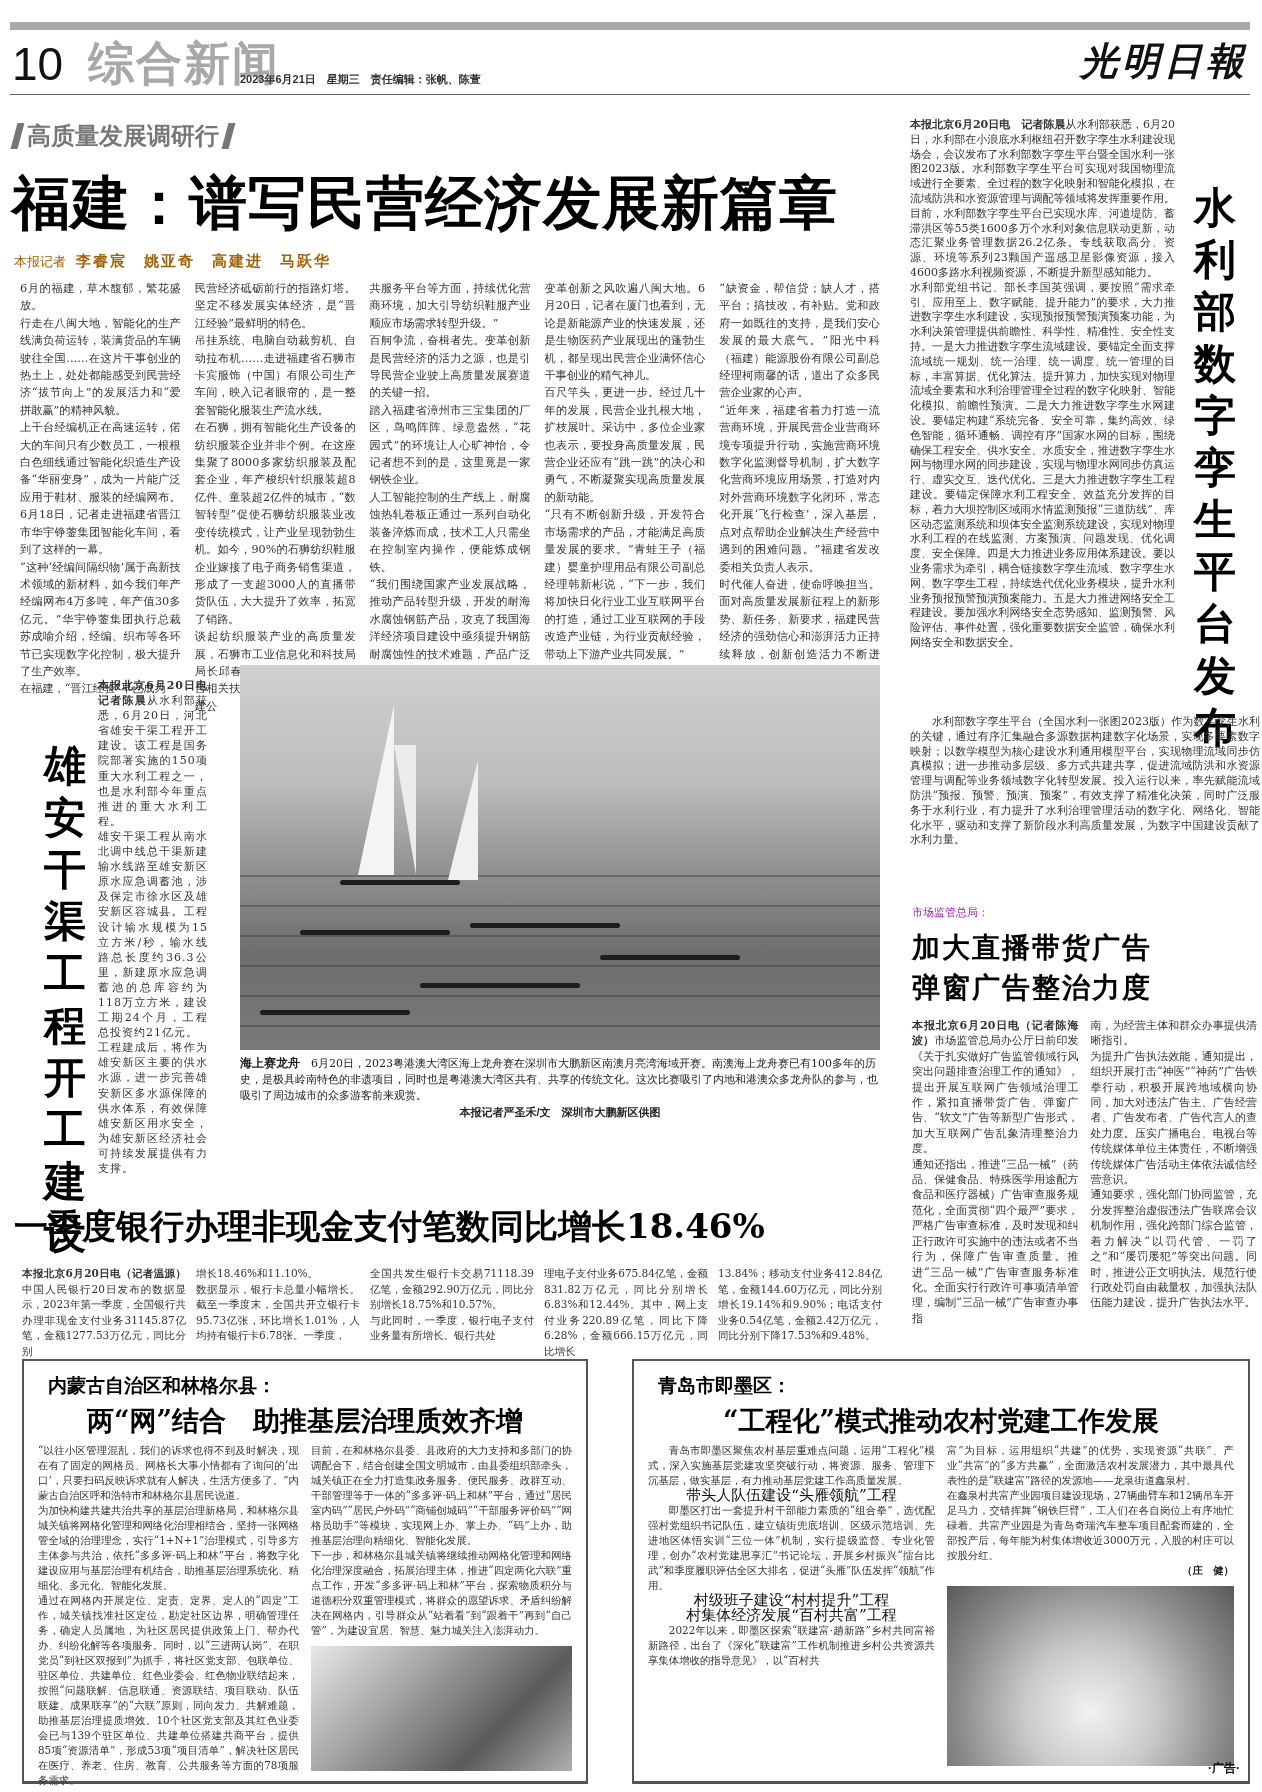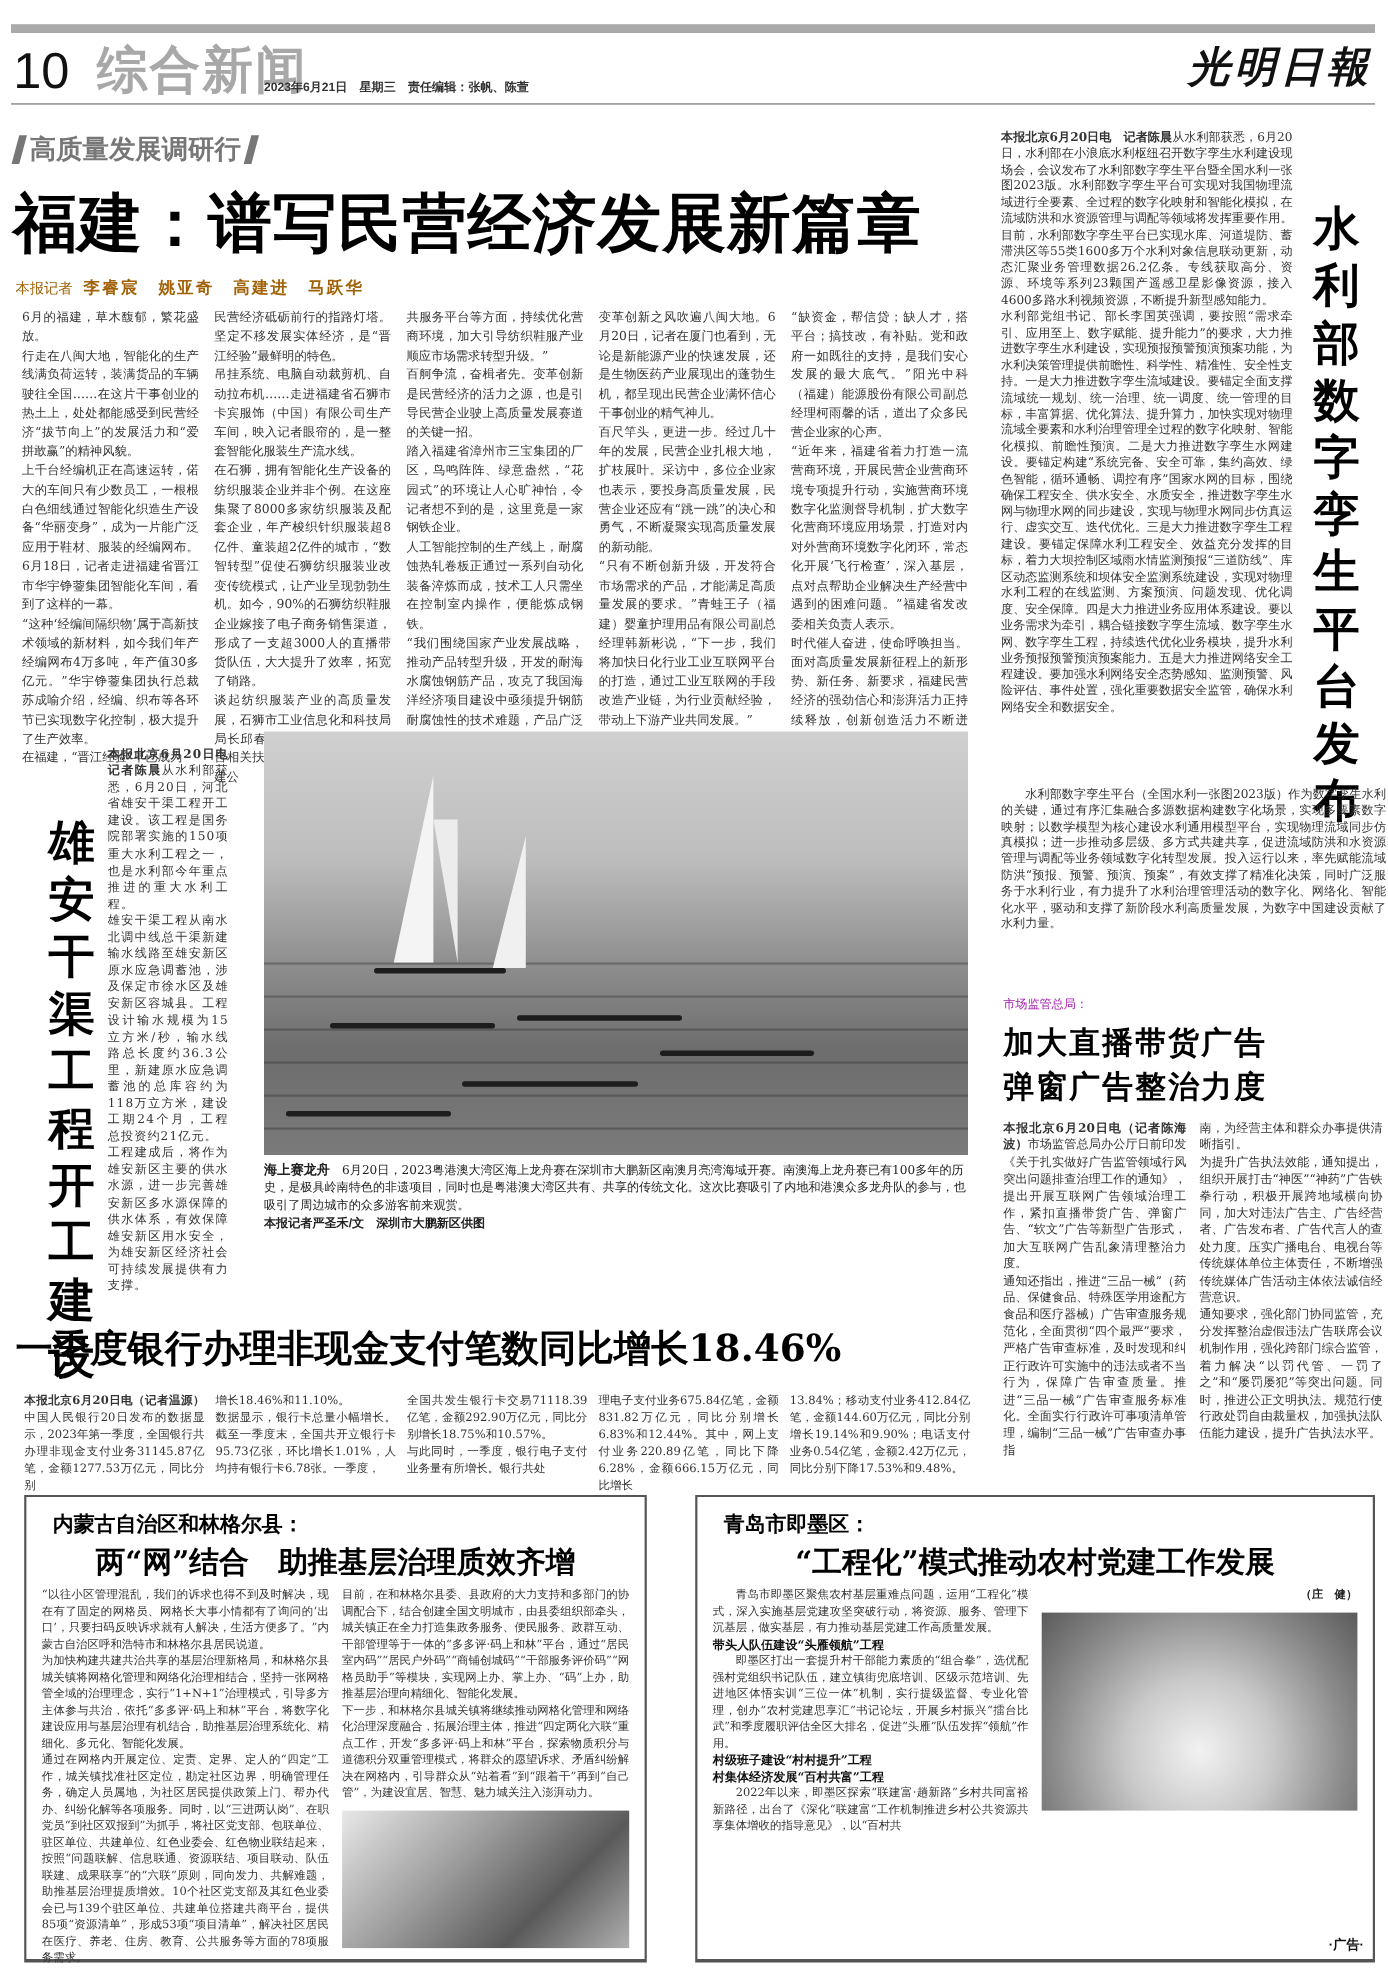--- a/index.html
+++ b/index.html
@@ -26,33 +26,33 @@
 .vtitle{font-size:42px;font-weight:900;line-height:52px;color:#000;width:50px;text-align:center}
 .sl-title{left:1190px;top:182px}
 .xa-title{left:40px;top:740px}
 .xa-body{left:98px;top:678px;width:110px;font-size:11px;line-height:15.1px;text-align:justify;letter-spacing:1px}
 .photo1{left:240px;top:665px;width:640px;height:385px;background:linear-gradient(180deg,#d0d0d0 0%,#bdbdbd 30%,#8e8e8e 55%,#6d6d6d 75%,#7a7a7a 100%);overflow:hidden}
 .photo1 .sail{position:absolute;width:0;height:0;border-style:solid}
 .photo1 .wave{position:absolute;left:0;width:100%;height:2px;background:rgba(40,40,40,.35)}
 .photo1 .boat{position:absolute;height:5px;background:#1d1d1d;border-radius:3px}
 .cap1{left:240px;top:1055px;width:640px;font-size:11px;line-height:16px}
 .cap1 b{font-size:12px}
-.cap1 .credit{display:block;text-align:left;font-family:"Liberation Sans",sans-serif;font-weight:bold;font-size:11px}
+.cap1 .credit{display:block;text-align:center;font-family:"Liberation Sans",sans-serif;font-weight:bold;font-size:11px}
 .sc-kicker{left:912px;top:905px;font-family:"Liberation Sans",sans-serif;font-size:11px;color:#a21caf}
 .sc-h{left:912px;top:928px;font-size:28px;font-weight:900;line-height:40px;color:#000;letter-spacing:2px}
 .sc-body{left:912px;top:1018px;width:345px;height:290px;grid-template-columns:1fr 1fr;gap:12px;font-size:11px;line-height:15.4px}
 .bank-h{left:14px;top:1204px;font-size:34px;font-weight:900;line-height:44px;color:#000}
 .bank-body{left:22px;top:1266px;width:860px;height:80px;grid-template-columns:repeat(5,1fr);gap:10px;font-size:10.5px;line-height:15.6px}
 .box{border:2px solid #555;border-bottom-width:3px}
 .nm{left:22px;top:1359px;width:566px;height:425px}
 .qd{left:632px;top:1359px;width:618px;height:425px}
 .box-kicker{font-family:"Liberation Sans",sans-serif;font-weight:bold;font-size:19px;color:#000;margin:12px 0 0 24px}
 .box-h{font-size:27px;font-weight:900;color:#000;text-align:center;line-height:36px;margin-top:4px}
 .box-cols{display:grid;grid-template-columns:1fr 1fr;gap:12px;padding:4px 14px 0 14px;font-size:10.4px;line-height:15px}
-.sub{font-weight:bold;font-size:11px;color:#111}
+.sub{text-align:center;font-weight:normal;font-size:15px;color:#111}
 .photo2{width:100%;height:125px;margin-top:8px;background:linear-gradient(135deg,#e8e8e8 0%,#9a9a9a 40%,#5a5a5a 70%,#b0b0b0 100%)}
 .photo3{width:100%;height:180px;margin-top:8px;background:radial-gradient(circle at 50% 70%,#f2f2f2 0%,#c9c9c9 35%,#8a8a8a 70%,#5a5a5a 100%)}
 .ad{position:absolute;right:8px;bottom:4px;font-family:"Liberation Sans",sans-serif;font-weight:bold;font-size:12px;color:#111}
 .sign{text-align:right;font-weight:bold}
 </style>
 </head>
 <body>
 
 <div class="abs topbar"></div>
 <div class="abs pagenum">10</div>
@@ -175,18 +175,20 @@
   <div class="box-cols">
     <div class="col" style="font-size:10.4px;line-height:15px">
       <p>青岛市即墨区聚焦农村基层重难点问题，运用“工程化”模式，深入实施基层党建攻坚突破行动，将资源、服务、管理下沉基层，做实基层，有力推动基层党建工作高质量发展。</p>
       <div class="sub">带头人队伍建设“头雁领航”工程</div>
       <p>即墨区打出一套提升村干部能力素质的“组合拳”，选优配强村党组织书记队伍，建立镇街兜底培训、区级示范培训、先进地区体悟实训“三位一体”机制，实行提级监督、专业化管理，创办“农村党建思享汇”书记论坛，开展乡村振兴“擂台比武”和季度履职评估全区大排名，促进“头雁”队伍发挥“领航”作用。</p>
       <div class="sub">村级班子建设“村村提升”工程</div>
       <div class="sub">村集体经济发展“百村共富”工程</div>
       <p>2022年以来，即墨区探索“联建富·趟新路”乡村共同富裕新路径，出台了《深化“联建富”工作机制推进乡村公共资源共享集体增收的指导意见》，以“百村共</p>
     </div>
     <div>
+      <div class="col" style="font-size:10.4px;line-height:15px;white-space:pre-line">富”为目标，运用组织“共建”的优势，实现资源“共联”、产业“共富”的“多方共赢”，全面激活农村发展潜力，其中最具代表性的是“联建富”路径的发源地——龙泉街道鑫泉村。
+在鑫泉村共富产业园项目建设现场，27辆曲臂车和12辆吊车开足马力，交错挥舞“钢铁巨臂”，工人们在各自岗位上有序地忙碌着。共富产业园是为青岛奇瑞汽车整车项目配套而建的，全部投产后，每年能为村集体增收近3000万元，入股的村庄可以按股分红。</div>
       <div class="sign" style="font-size:10.4px">（庄　健）</div>
       <div class="photo3"></div>
     </div>
   </div>
   <div class="ad">·广告·</div>
 </div>
 
 </body></html>

